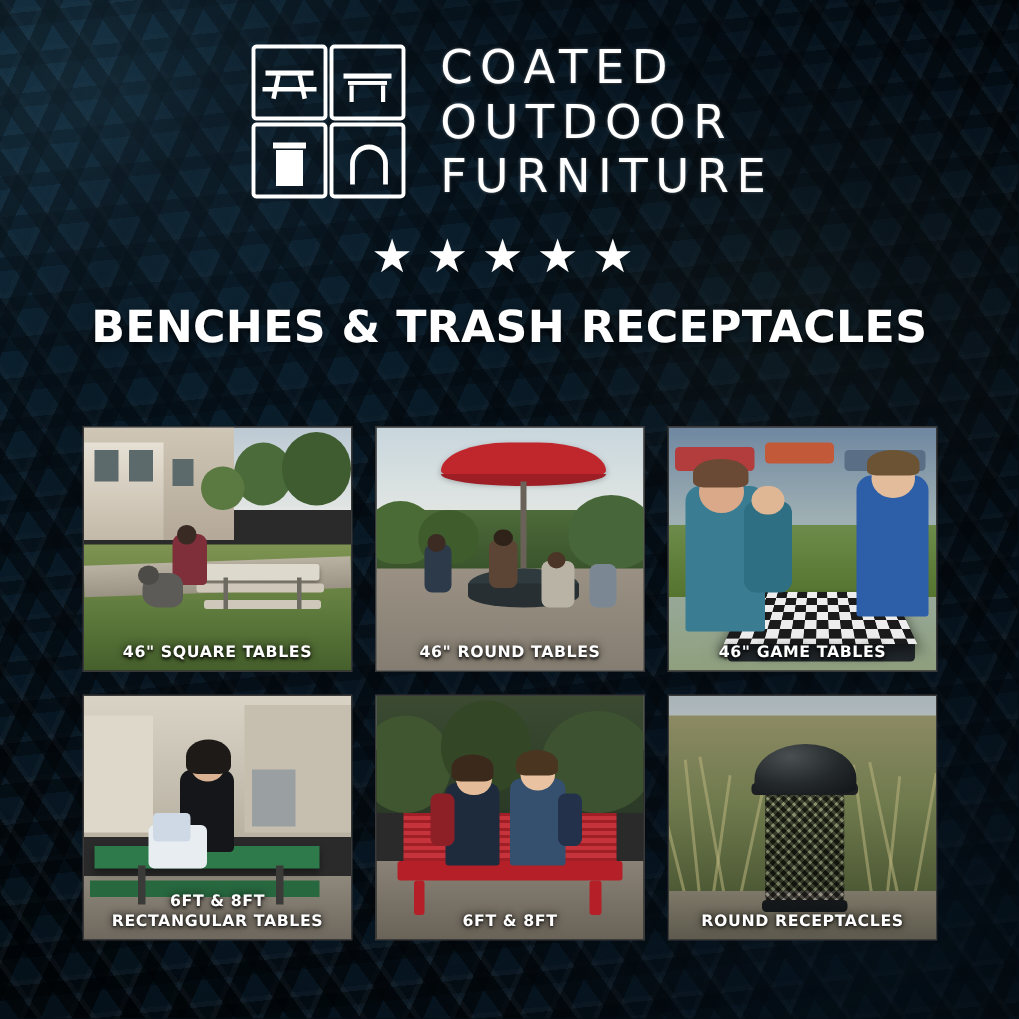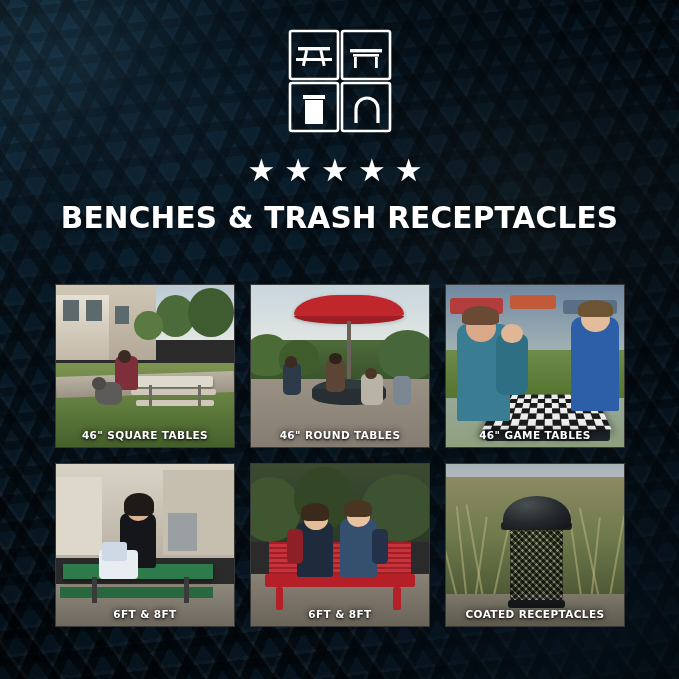--- a/index.html
+++ b/index.html
@@ -291,20 +291,25 @@
 
           <g fill="#ffffff">
             <rect x="19" y="68" width="22" height="4"></rect>
             <rect x="21" y="73" width="18" height="24"></rect>
           </g>
 
           <g fill="none" stroke="#ffffff" stroke-width="3.2">
             <path d="M72 96 V82 a11 11 0 0 1 22 0 V96"></path>
           </g>
         </svg>
+      </div>
+      <div class="logo-words">
+        <div class="logo-line">COATED</div>
+        <div class="logo-line">OUTDOOR</div>
+        <div class="logo-line">FURNITURE</div>
       </div>
     </div>
 
     <div class="stars">
       <span class="star">★</span><span class="star">★</span><span class="star">★</span><span class="star">★</span><span class="star">★</span>
     </div>
 
     <div class="headline">
       <div>BENCHES &amp; TRASH RECEPTACLES</div>
     </div>
@@ -396,20 +401,21 @@
           <div class="leg" style="left:20%;top:70%;width:3%;height:16%"></div>
           <div class="leg" style="left:72%;top:70%;width:3%;height:16%"></div>
           <div class="fig" style="left:36%;top:30%;width:20%;height:34%;background:#15161a;border-radius:8px 8px 3px 3px"></div>
           <div class="fig" style="left:40%;top:22%;width:13%;height:13%;background:#d8b292;border-radius:50%"></div>
           <div class="fig" style="left:38%;top:18%;width:17%;height:14%;background:#1d1a18;border-radius:50% 50% 25% 25%"></div>
           <div class="fig" style="left:24%;top:53%;width:22%;height:18%;background:#e8edf2;border-radius:4px"></div>
           <div class="fig" style="left:26%;top:48%;width:14%;height:12%;background:#cfd9e6;border-radius:3px"></div>
         </div>
         <div class="caption two">
           <div>6FT &amp; 8FT</div>
+          <div>RECTANGULAR TABLES</div>
         </div>
       </div>
 
       <div class="cell">
         <div class="scene s5">
           <div class="sky"></div>
           <div class="trees"></div>
           <div class="shrub" style="left:-6%;top:8%;width:34%;height:40%;background:#3f5630"></div>
           <div class="shrub" style="left:24%;top:2%;width:34%;height:38%;background:#334727"></div>
           <div class="shrub" style="left:62%;top:6%;width:42%;height:42%;background:#3c5230"></div>
@@ -445,19 +451,19 @@
           <div class="grassblade" style="left:81%;top:33%;height:52%;transform:rotate(6deg)"></div>
           <div class="grassblade" style="left:86%;top:26%;height:60%;transform:rotate(-12deg)"></div>
           <div class="grassblade" style="left:91%;top:31%;height:54%;transform:rotate(10deg)"></div>
           <div class="ground"></div>
           <div class="can"></div>
           <div class="lidband"></div>
           <div class="lid"></div>
           <div class="base"></div>
         </div>
         <div class="caption two">
-          <div>COATED RECEPTACLES</div>
+          <div>ROUND RECEPTACLES</div>
         </div>
       </div>
 
     </div>
   </div>
 </div>
 
 </body></html>

